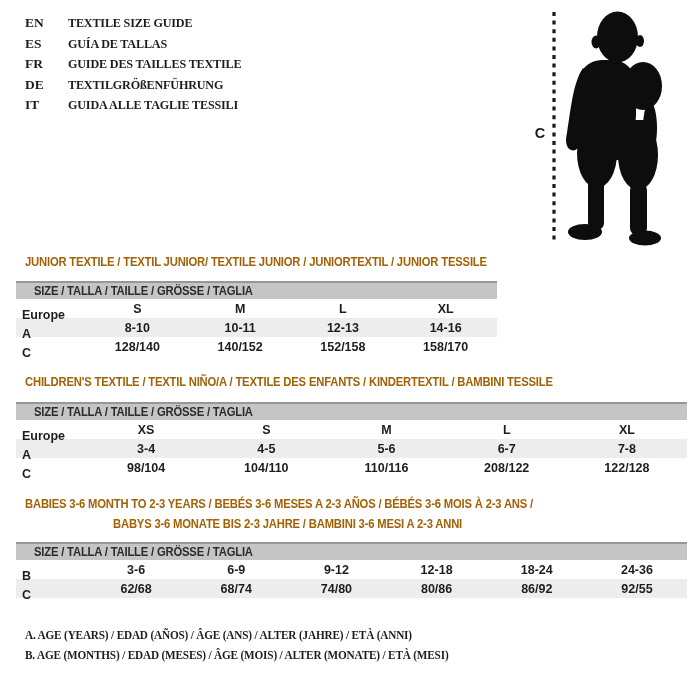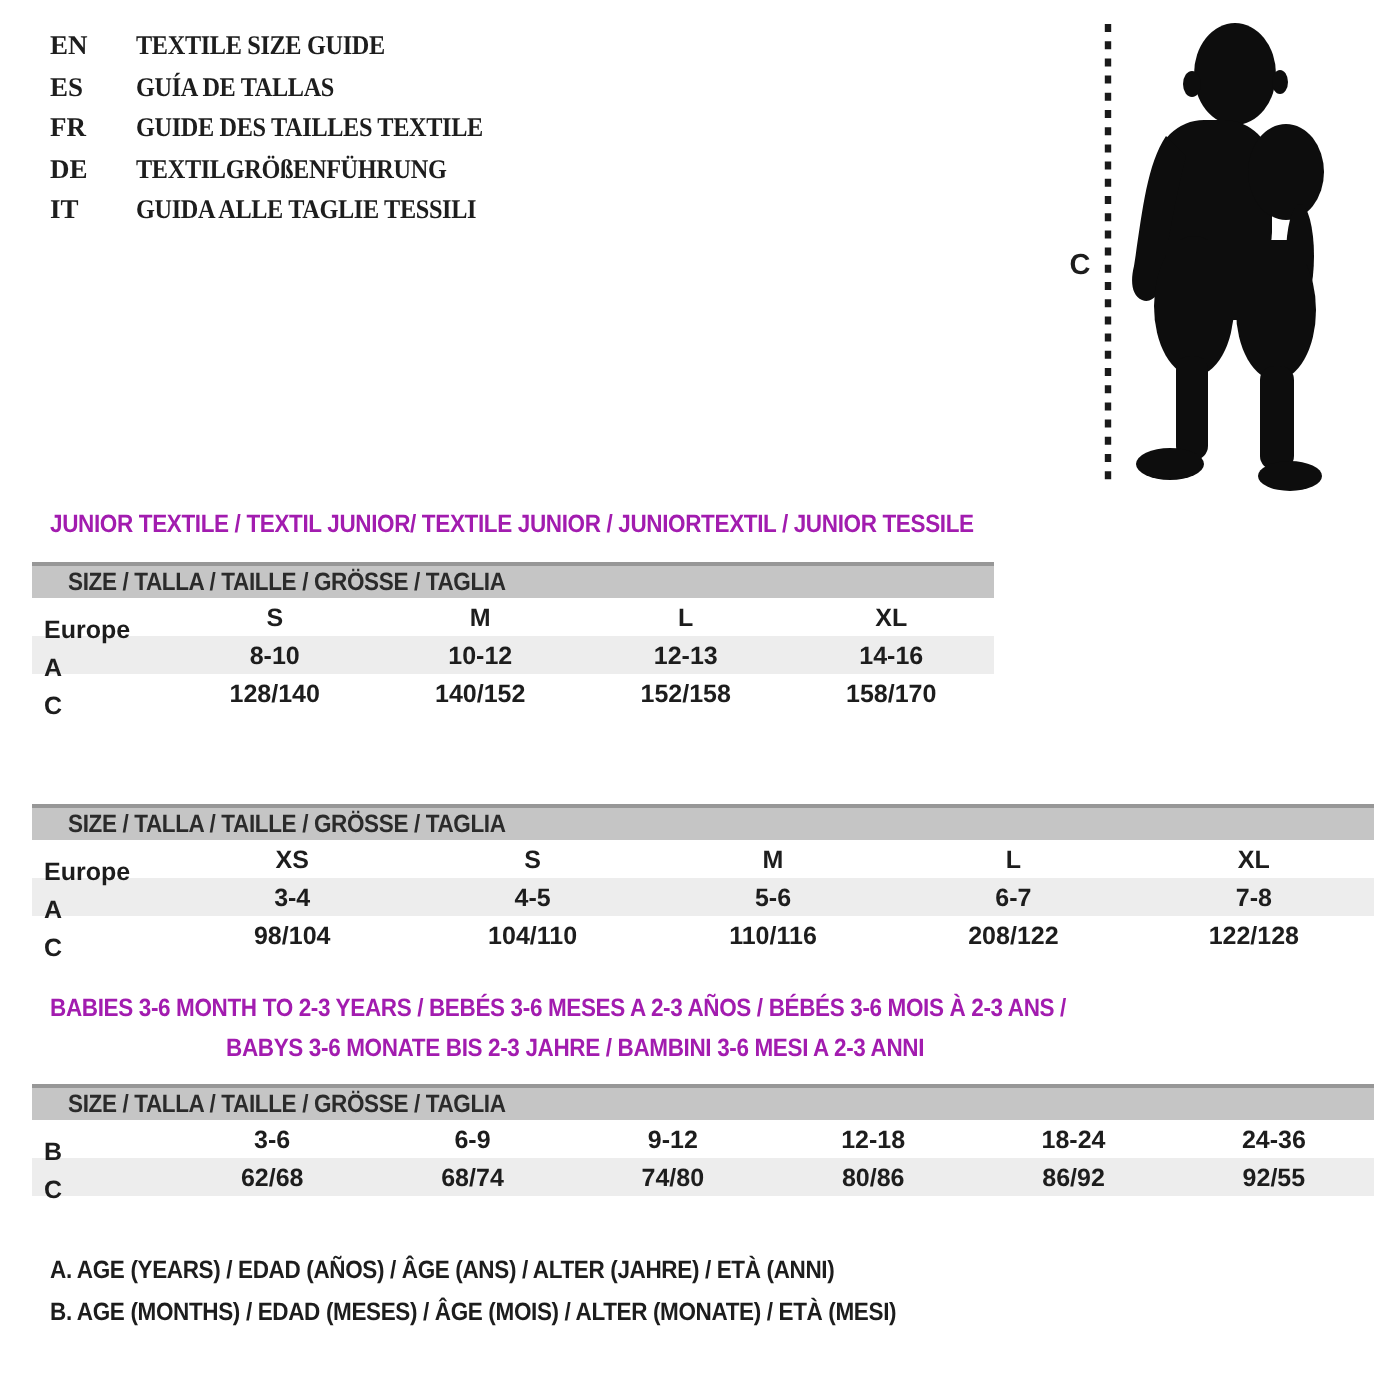--- a/index.html
+++ b/index.html
@@ -16,42 +16,42 @@
   
   .lang-list { position:absolute; left:25px; top:13px;font-family:Liberation Serif, serif; }
   .lang-row { display:flex; height:20.5px; align-items:center; font-weight:700; font-size:13.5px; }
   .lang-code { width:43px; }
 
   
   .figure-svg { position:absolute; left:545px; top:8px; width:123px; height:238px; }
   .measure-label { position:absolute; left:531px; top:125px; width:18px; text-align:center; font-weight:700; font-size:14.5px; }
 
   
-  .tbl-title { position:absolute; font-weight:700; font-size:12.5px; line-height:20px; color:#a21caf; }
+  .tbl-title { position:absolute; font-weight:700; font-size:12.5px; line-height:20px; color:#a16207; }
   .size-table { position:absolute; }
   .st-header {
     height:18px; background:#c5c5c5; border-top:2px solid #979797;
     display:flex; align-items:center; padding-left:18px;
     font-weight:700; font-size:12.5px; color:#2b2b2b;
   }
   .st-row { height:19px; display:flex; align-items:center; font-weight:700; font-size:12.5px; }
   .st-row.shaded { background:#ededed; }
   .st-label { width:70px; padding-left:6px;margin-top:13px; }
   .st-cell { flex:1; text-align:center; }
 
   .t1-title { left:25px; top:252px; }
   .t1 { left:16px; top:281px; width:481px; }
   .t2-title { left:25px; top:372px; }
   .t2 { left:16px; top:402px; width:671px; }
   .t3-title { left:25px; top:494px;text-align:center; }
   .t3 { left:16px; top:542px; width:671px; }
 
   
   .legend { position:absolute; left:25px; top:625px; }
-  .legend-row { height:20.5px; display:flex; align-items:center; font-weight:700; font-size:12.5px; }
+  .legend-row { height:20.5px; display:flex; align-items:center; font-weight:700; font-size:12.5px;font-family:Liberation Serif, serif; }
 </style>
 </head>
 <body>
 
 <div class="canvas">
 
   <div class="lang-list">
     <div class="lang-row">
       <span class="lang-code">EN</span>
       <span class="cond">TEXTILE SIZE GUIDE</span>
@@ -105,33 +105,36 @@
     <div class="st-row">
       <span class="st-label">Europe</span>
       <span class="st-cell">S</span>
       <span class="st-cell">M</span>
       <span class="st-cell">L</span>
       <span class="st-cell">XL</span>
     </div>
     <div class="st-row shaded">
       <span class="st-label">A</span>
       <span class="st-cell">8-10</span>
-      <span class="st-cell">10-12</span>
+      <span class="st-cell">10-11</span>
       <span class="st-cell">12-13</span>
       <span class="st-cell">14-16</span>
     </div>
     <div class="st-row">
       <span class="st-label">C</span>
       <span class="st-cell">128/140</span>
       <span class="st-cell">140/152</span>
       <span class="st-cell">152/158</span>
       <span class="st-cell">158/170</span>
     </div>
   </div>
 
+  <div class="tbl-title t2-title">
+    <span class="cond">CHILDREN'S TEXTILE / TEXTIL NIÑO/A / TEXTILE DES ENFANTS / KINDERTEXTIL / BAMBINI TESSILE</span>
+  </div>
   <div class="size-table t2">
     <div class="st-header">
       <span class="cond">SIZE / TALLA / TAILLE / GRÖSSE / TAGLIA</span>
     </div>
     <div class="st-row">
       <span class="st-label">Europe</span>
       <span class="st-cell">XS</span>
       <span class="st-cell">S</span>
       <span class="st-cell">M</span>
       <span class="st-cell">L</span>

